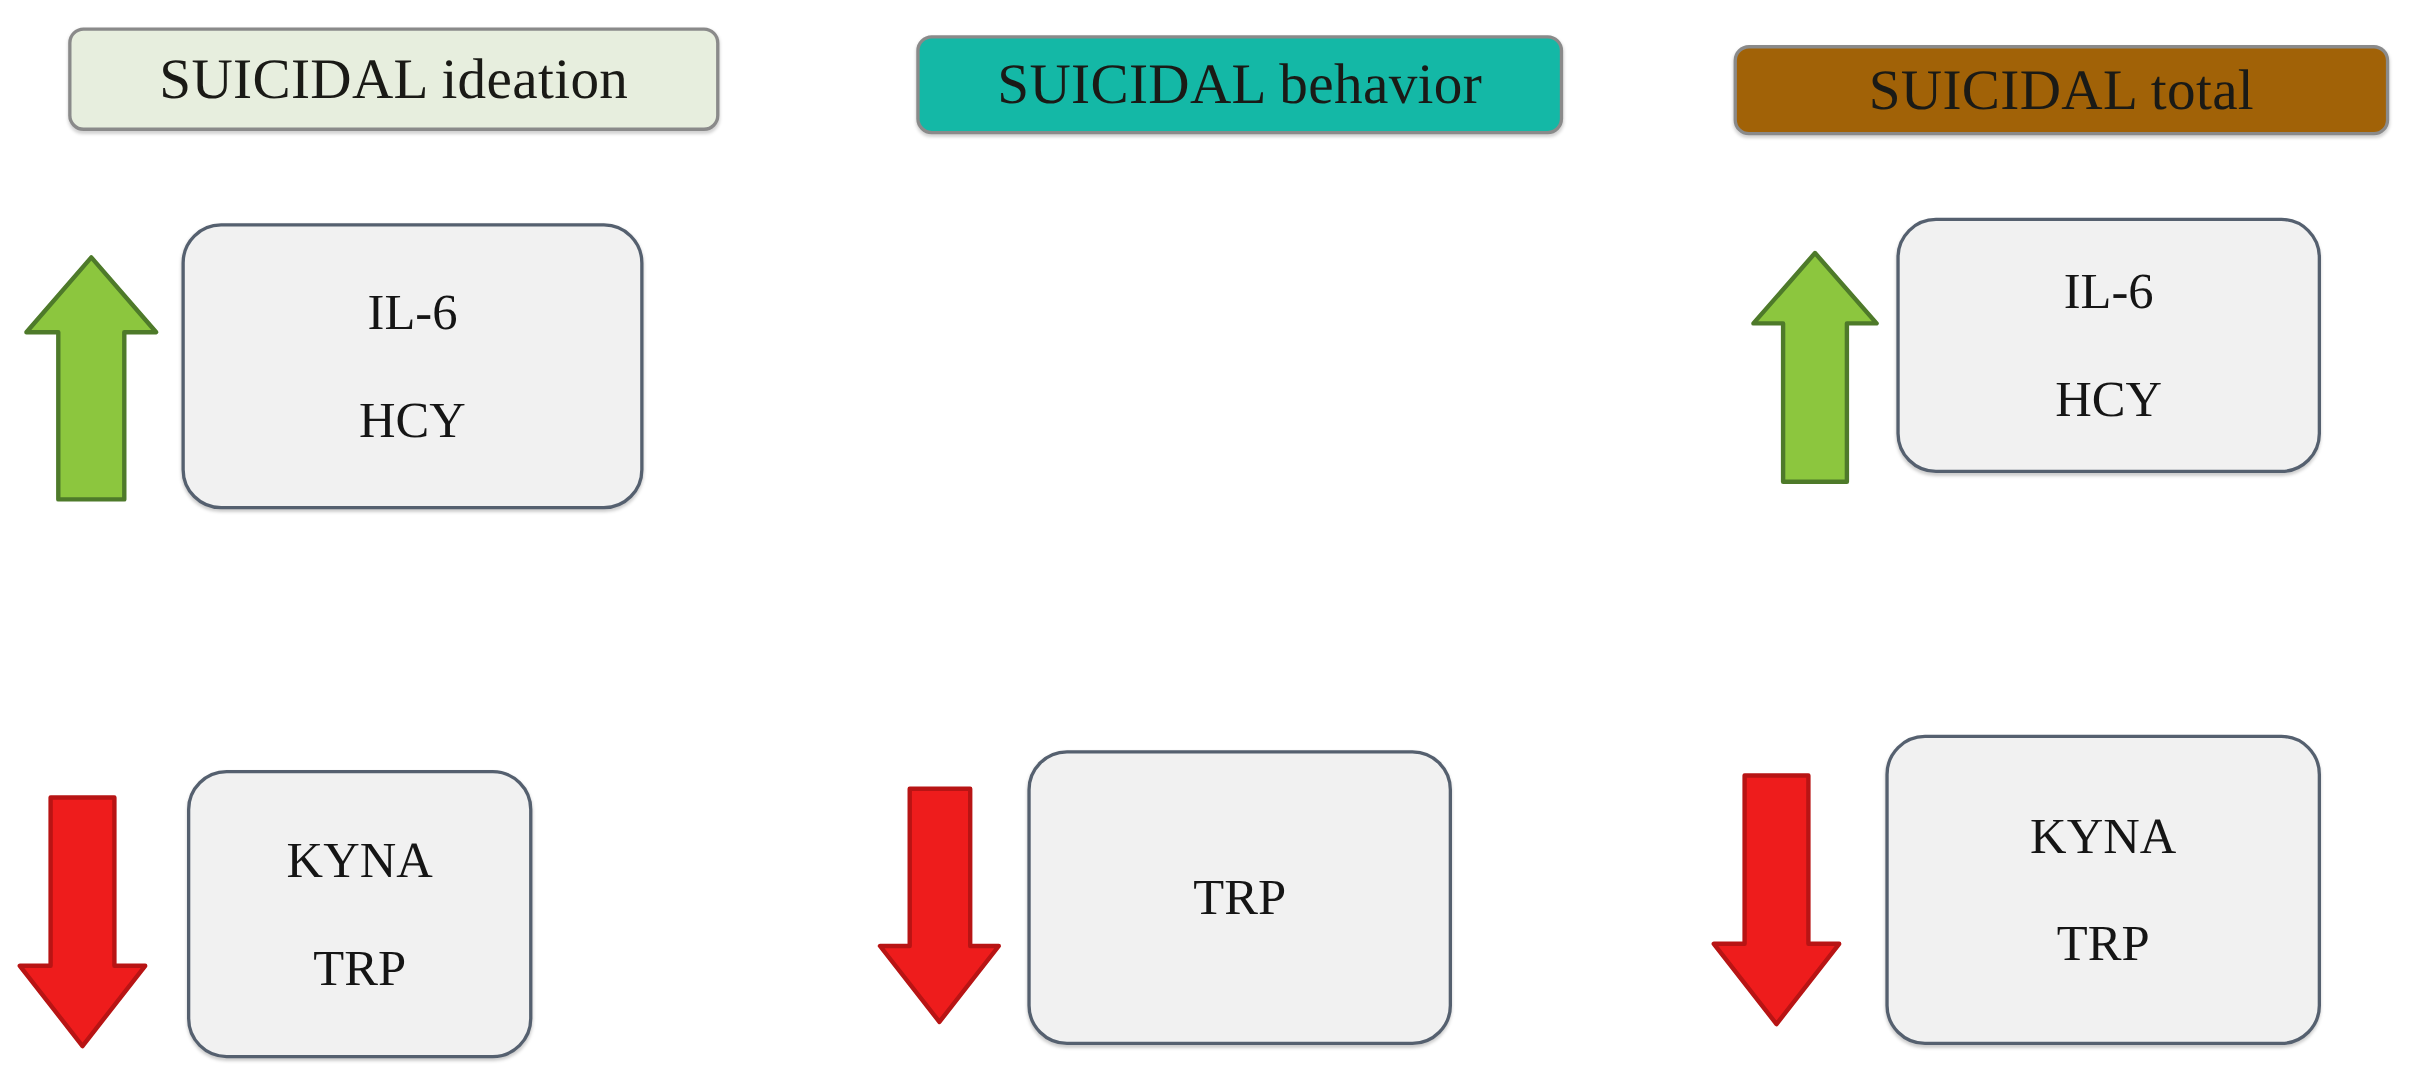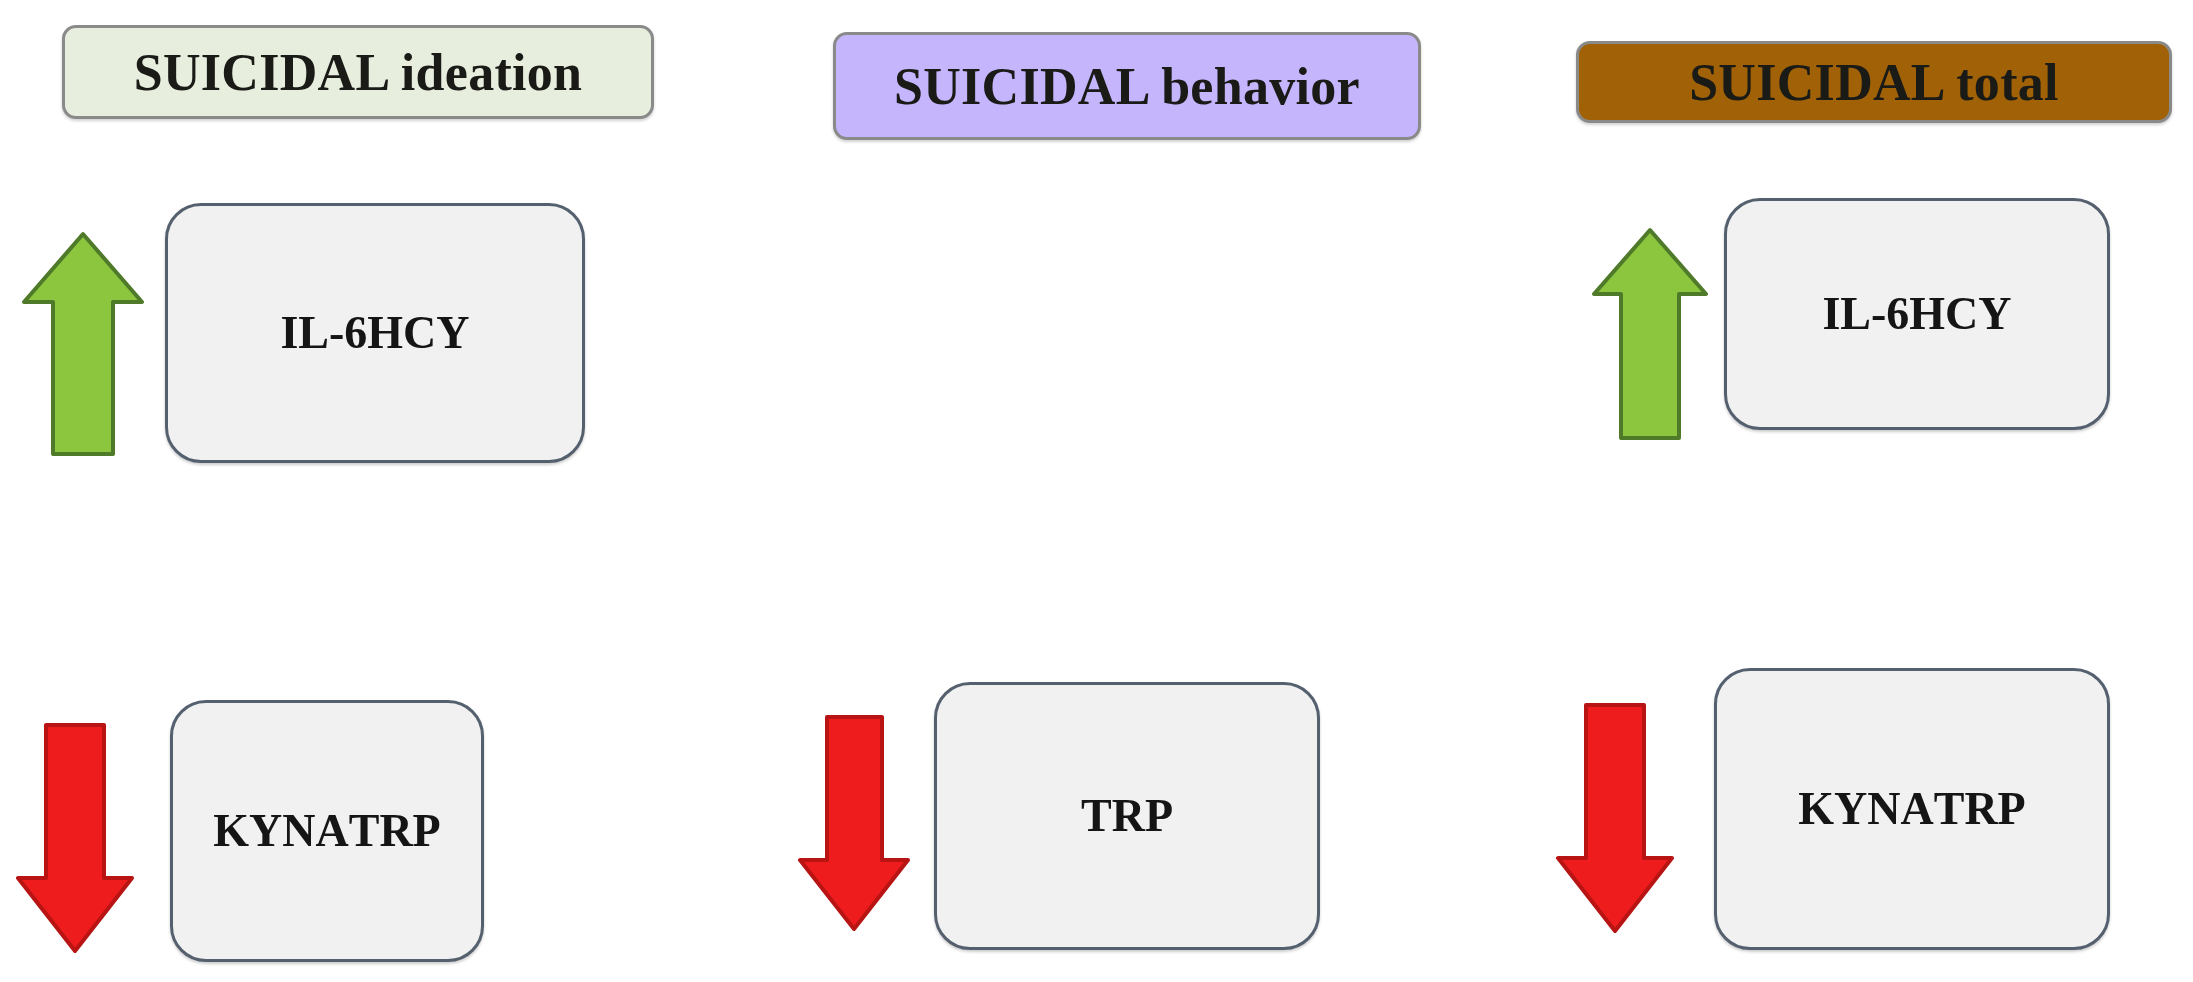--- a/index.html
+++ b/index.html
@@ -12,21 +12,20 @@
     height: 982px;
     font-family: "Liberation Serif", "DejaVu Serif", serif;
     overflow: hidden;
   }
 
   #figure {
     position: relative;
     width: 2193px;
     height: 982px;
     background: #ffffff;
-    font-weight: bold;
   }
 
   
   .header-box {
     position: absolute;
     box-sizing: border-box;
     border: 3px solid #8a8a8a;
     border-radius: 14px;
     display: flex;
     align-items: center;
@@ -38,39 +37,39 @@
     box-shadow: 0 2px 3px rgba(0,0,0,0.18);
   }
 
   #header-ideation {
     left: 62px;  top: 25px;
     width: 592px; height: 94px;
     background: #e7eede;
   }
   #header-behavior {
     left: 833px; top: 32px;
-    width: 588px; height: 108px;
-    background: #c4b5fd;
+    width: 588px; height: 90px;
+    background: #14b8a6;
     align-items: center;
   }
   #header-total {
     left: 1576px; top: 41px;
     width: 596px; height: 82px;
     background: #a16207;
   }
 
   
   .analyte-box {
     position: absolute;
     box-sizing: border-box;
     background: #f1f1f1;
     border: 3px solid #55606f;
     border-radius: 36px;
     display: flex;
-    flex-direction: row;
+    flex-direction: column;
     align-items: center;
     justify-content: center;
     color: #151515;
     font-size: 46px;
     box-shadow: 0 2px 3px rgba(0,0,0,0.20);
   }
   .analyte-box .analyte-line {
     line-height: 1;
     padding: 26px 0;
   }

